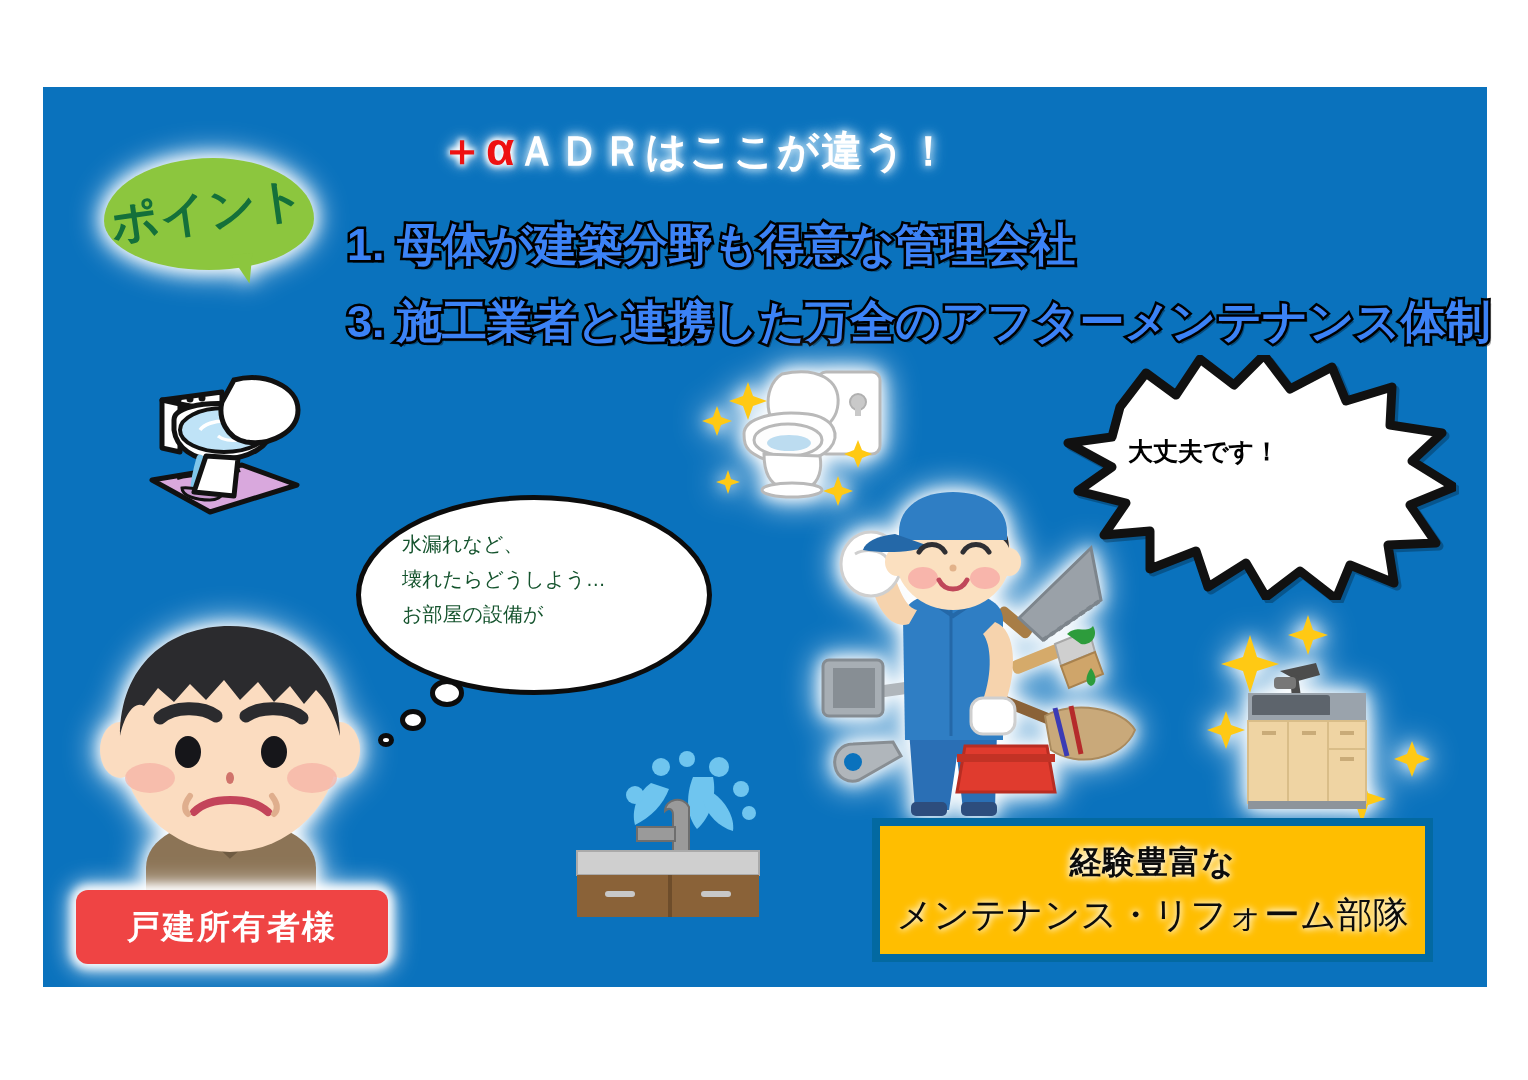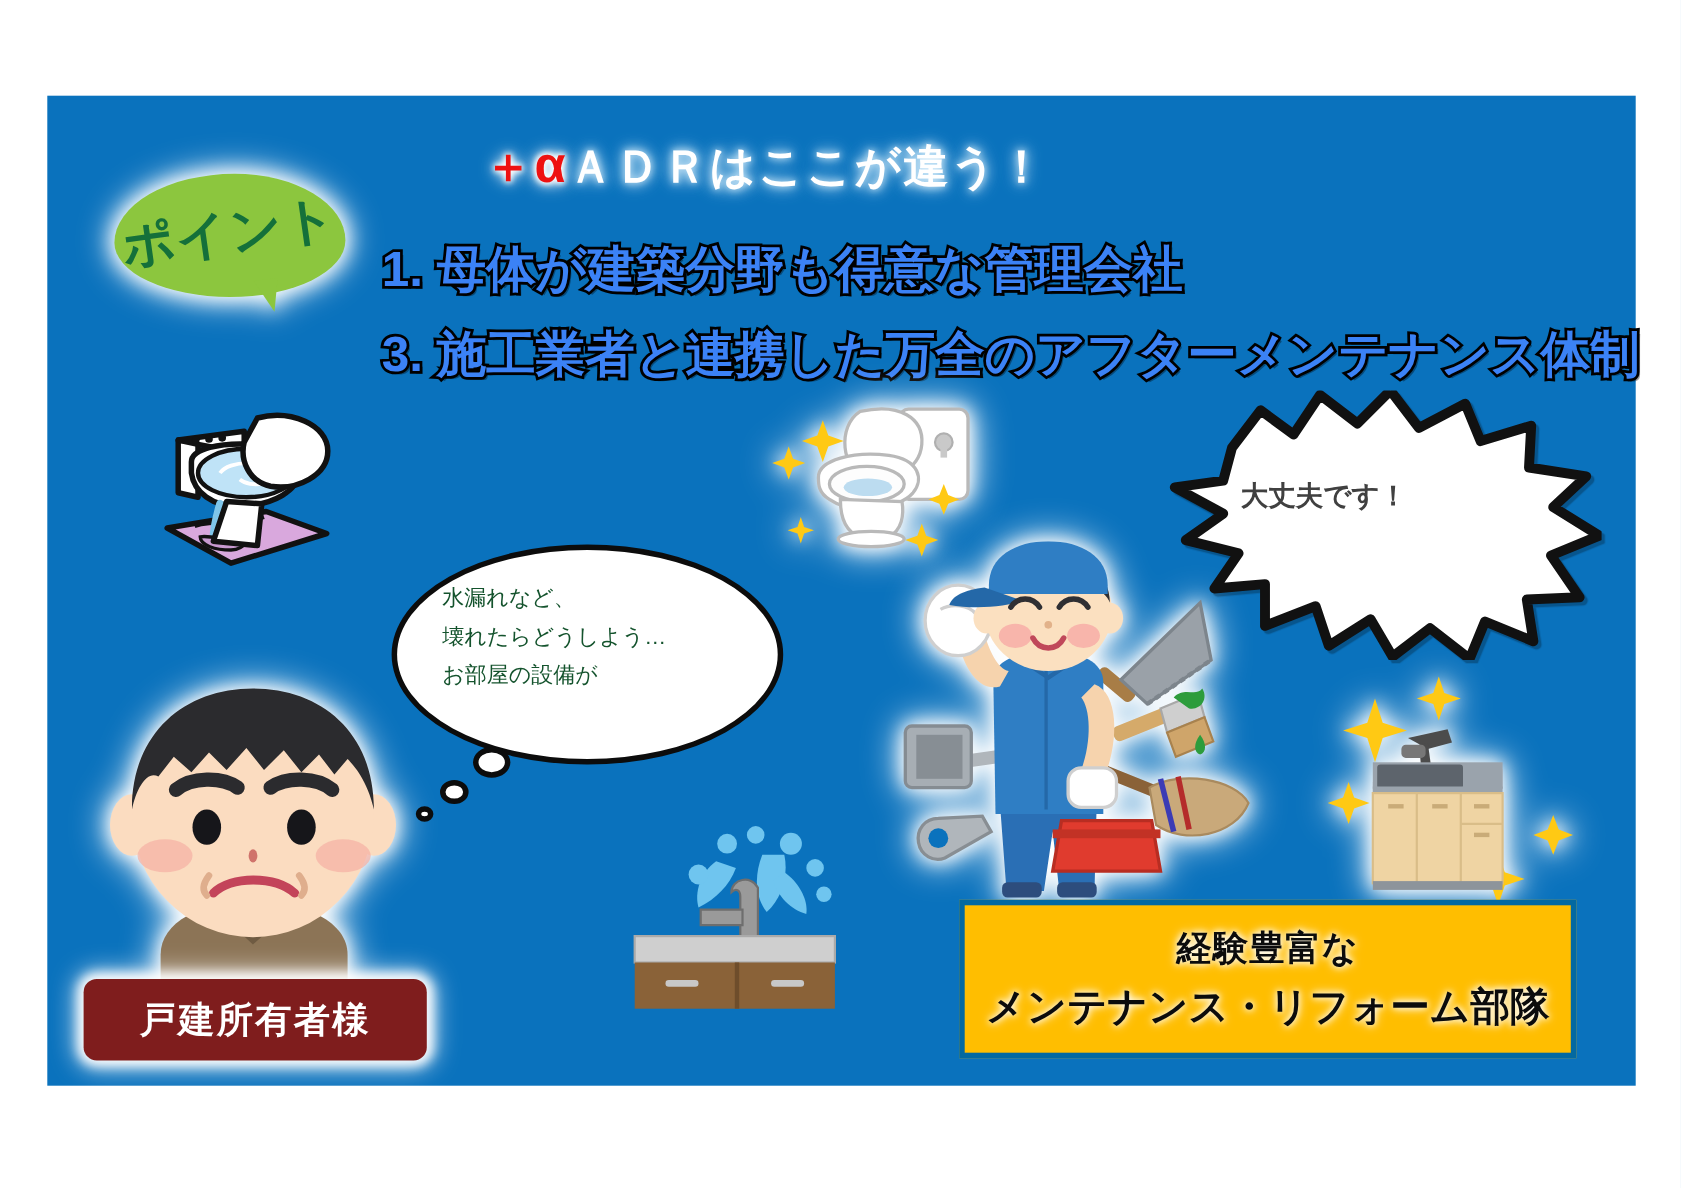--- a/index.html
+++ b/index.html
@@ -136,60 +136,60 @@
     position: absolute;
     left: 1050px; top: 355px;
     width: 406px; height: 245px;
     filter: drop-shadow(3px 3px 0 rgba(0,0,0,0.25));
   }
   .spiky svg { display: block; width: 100%; height: 100%; }
   .spiky .lines {
     position: absolute;
     left: 78px; top: 72px;
     width: 310px;
-    color: #404040;
+    color: #000000;
     font-size: 25px;
     font-weight: bold;
     line-height: 1.95;
   }
 
   
   .blue-label {
     position: absolute;
     left: 76px; top: 890px;
     width: 312px; height: 74px;
-    background: #7f1d1d;
+    background: #ef4444;
     border-radius: 12px;
     display: flex; align-items: center; justify-content: center;
     color: #ffffff;
     font-size: 33px;
     font-weight: bold;
     letter-spacing: 2px;
     box-shadow: 0 0 10px 5px rgba(255,255,255,0.95),
                 0 0 22px 8px rgba(255,255,255,0.7);
   }
 
   
   .yellow-label {
     position: absolute;
     left: 872px; top: 818px;
     width: 561px; height: 144px;
     background: #ffbe00;
-    border: 5px solid #0369a1;
+    border: 8px solid #0369a1;
     display: flex; flex-direction: column;
     align-items: center; justify-content: center;
     color: #0c0c0c;
     gap: 6px;
   }
   .yellow-label .l1 {
     font-size: 32px; font-weight: bold; letter-spacing: 1px;
     text-shadow: 0 0 6px #ffffff, 0 0 10px #ffffff;
   }
   .yellow-label .l2 {
-    font-size: 36px; font-weight: bold; letter-spacing: 0px;
+    font-size: 36px; font-weight: normal; letter-spacing: 0px;
     text-shadow: 0 0 6px #ffffff, 0 0 10px #ffffff;
   }
 
   
   .art { position: absolute; }
   .glow { filter: drop-shadow(0 0 8px #ffffff) drop-shadow(0 0 16px #ffffff); }
 
   #art-toilet-broken { left: 122px; top: 360px; width: 185px; height: 170px; }
   #art-toilet-clean  { left: 690px; top: 358px; width: 215px; height: 162px; }
   #art-faucet        { left: 565px; top: 745px; width: 205px; height: 175px; }

